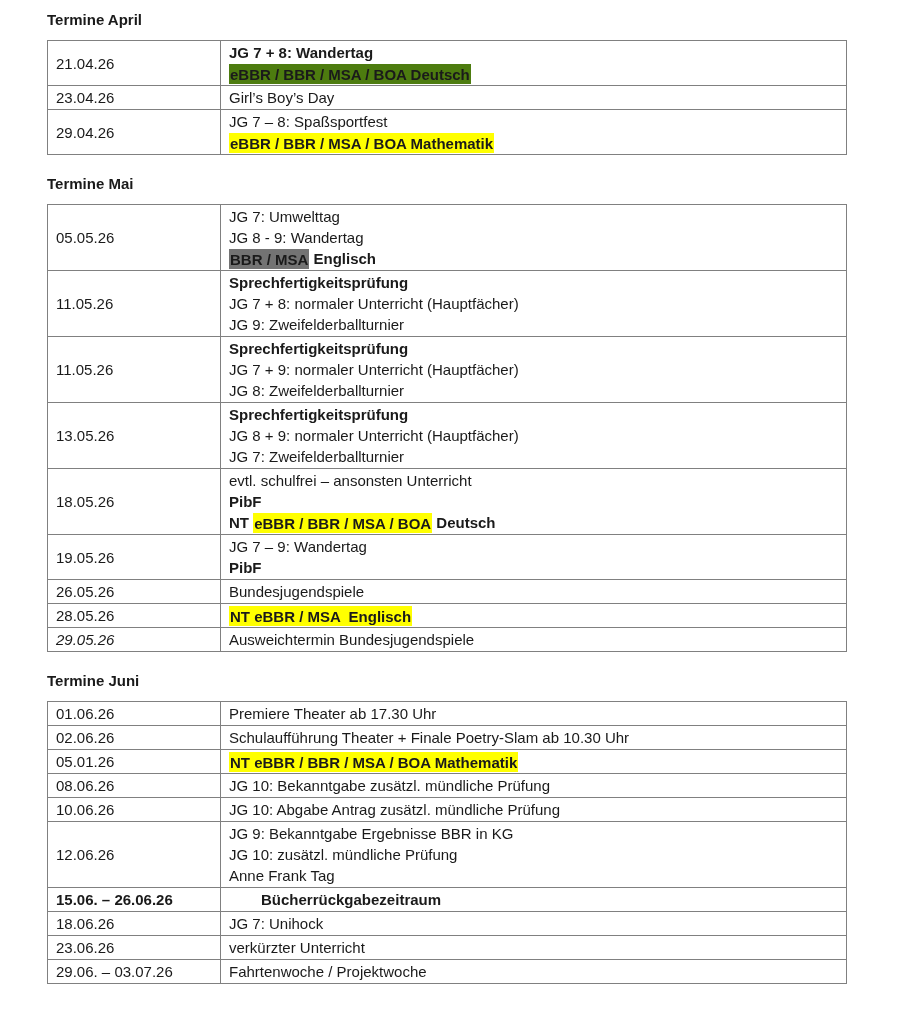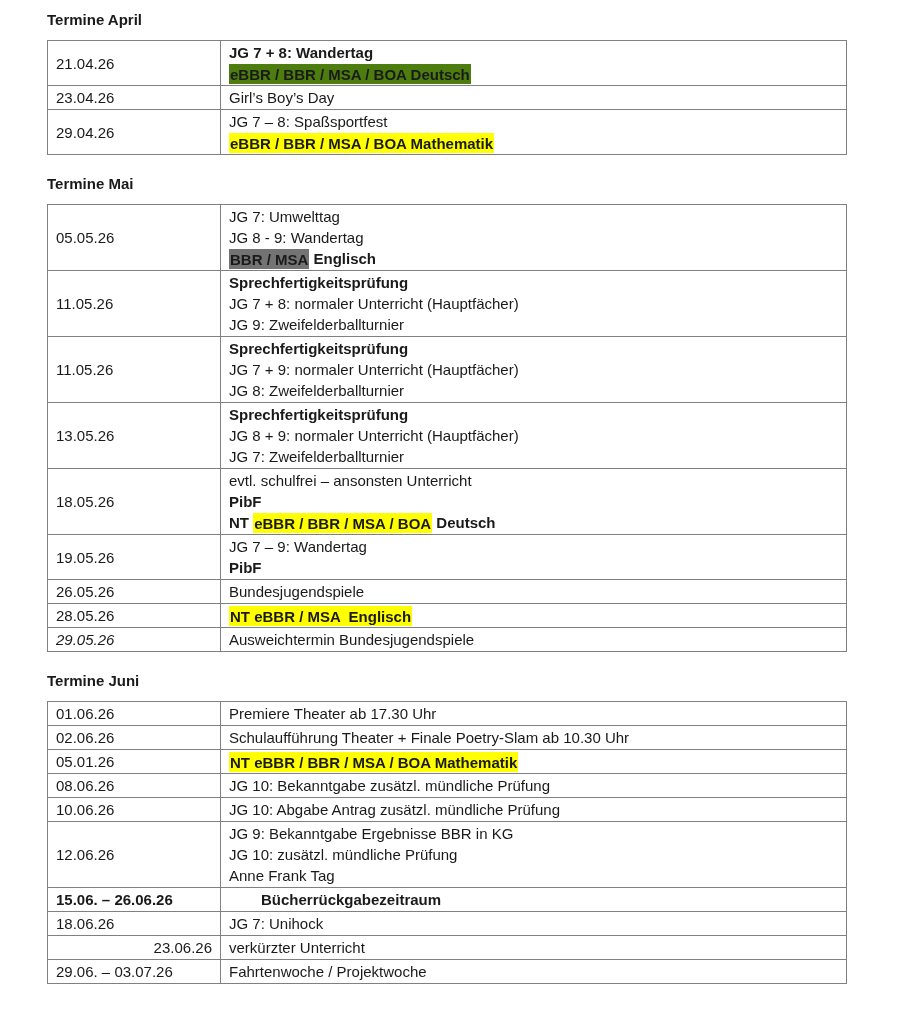--- a/index.html
+++ b/index.html
@@ -196,21 +196,21 @@
               <div class="event-line"><span class="b ">Bücherrückgabezeitraum</span></div>
             </td>
           </tr>
           <tr>
             <td class="date-cell" style="border-color: rgb(128, 128, 128);">18.06.26</td>
             <td class="event-cell" style="border-color: rgb(128, 128, 128);">
               <div class="event-line"><span>JG 7: Unihock</span></div>
             </td>
           </tr>
           <tr>
-            <td class="date-cell" style="border-color: rgb(128, 128, 128); text-align: right;">23.06.26</td>
+            <td class="date-cell" style="border-color: rgb(128, 128, 128);">23.06.26</td>
             <td class="event-cell" style="border-color: rgb(128, 128, 128);">
               <div class="event-line"><span>verkürzter Unterricht</span></div>
             </td>
           </tr>
           <tr>
             <td class="date-cell" style="border-color: rgb(128, 128, 128);">29.06. – 03.07.26</td>
             <td class="event-cell" style="border-color: rgb(128, 128, 128);">
               <div class="event-line"><span>Fahrtenwoche / Projektwoche</span></div>
             </td>
           </tr>

